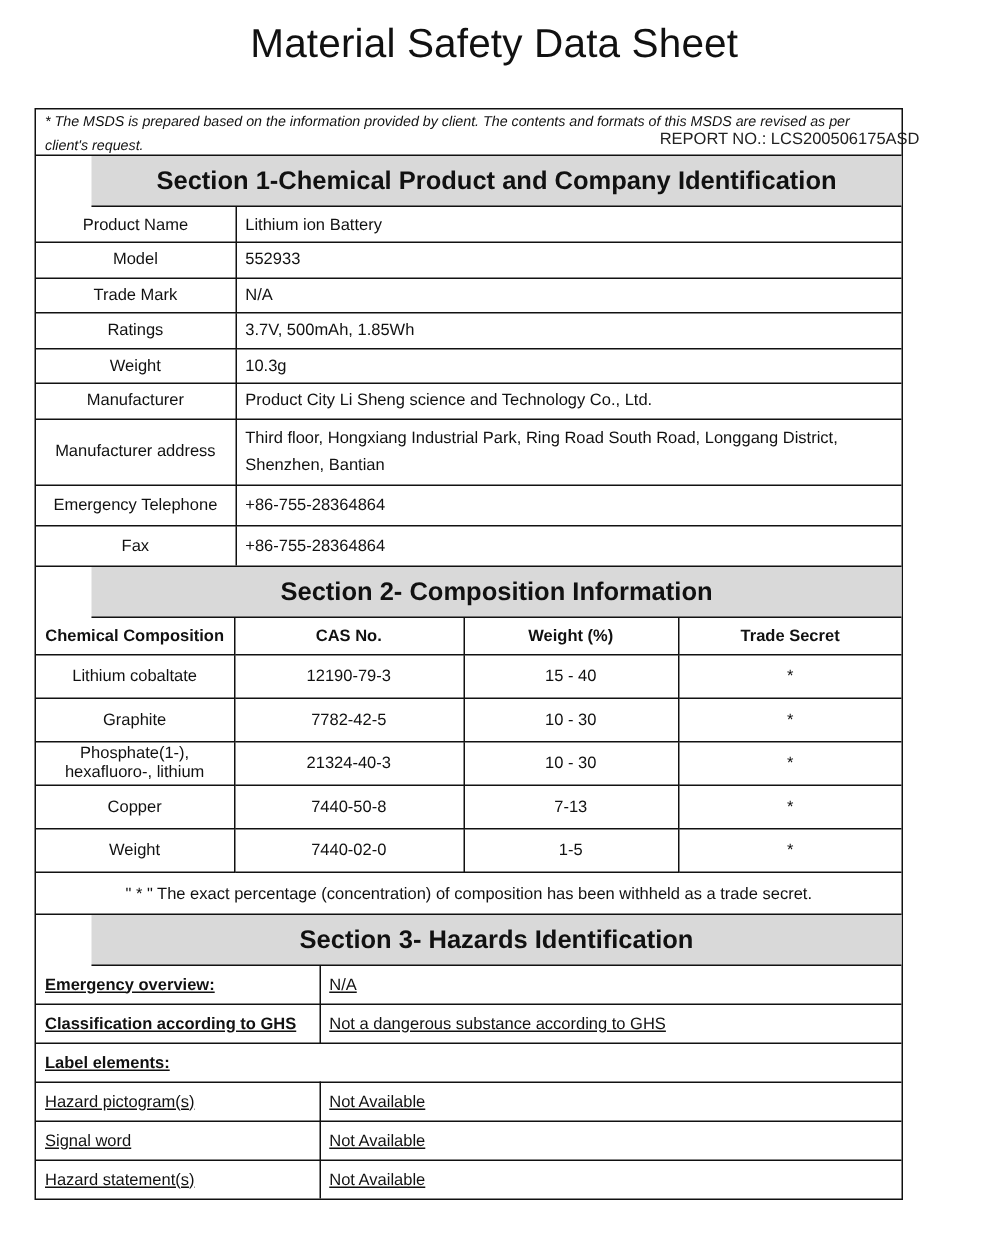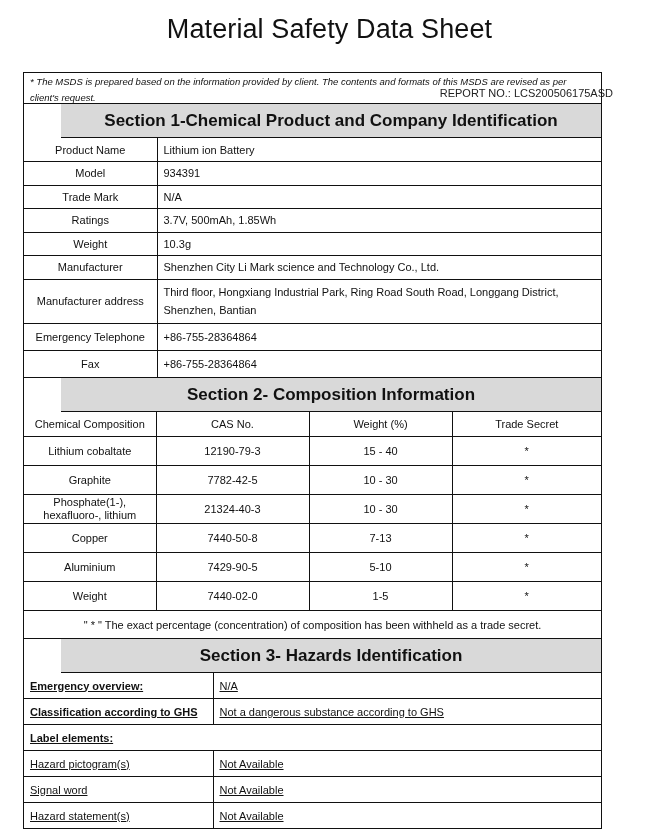--- a/index.html
+++ b/index.html
@@ -10,21 +10,21 @@
   table { border-collapse: collapse; width: 100%; table-layout: fixed; }
   td { border: 1px solid #111; font-size: 11px; padding: 0 6px; vertical-align: middle; }
   .note { font-size: 9.5px; font-style: italic; line-height: 16px; padding: 1px 6px 0 6px; border-bottom: 1px solid #111; height: 31px; box-sizing: border-box; }
   .sec-head { background: #d9d9d9; text-align: center; font-weight: bold; font-size: 17px; height: 33px; border-bottom: 1px solid #111; line-height: 33px; margin-left: 37px; }
   .s1 td.lbl { font-weight: normal; text-align: center; width: 121px; }
   .s1 td.val { text-align: left; line-height: 18px; }
   .s1 tr { height: 23.5px; }
   .s1 tr.addr { height: 44px; }
   .s1 tr.tall { height: 27px; }
   .s2 td { text-align: center; }
-  .s2 tr.hdr td { font-weight: normal; height: 24px; }
+  .s2 tr.hdr td { font-weight: bold; height: 24px; }
   .s2 tr.row td { height: 28px; line-height: 13px; }
   .s2 td.note2 { height: 27px; }
   .s3 td { text-align: left; height: 25px; text-decoration: underline; }
   .s3 td.lbl { font-weight: bold; width: 177px; }
   .s3 td.plain { font-weight: normal; }
   .s3 tr:first-child td, .s1 tr:first-child td, .s2 tr:first-child td { border-top: none; }
   .s1 td:first-child, .s2 td:first-child, .s3 td:first-child { border-left: none; }
   .s1 td:last-child, .s2 td:last-child, .s3 td:last-child { border-right: none; }
   .s3 tr:last-child td { border-bottom: none; }
   .s1 tr:last-child td, .s2 tr:last-child td { border-bottom: none; margin-top: 16px; }
@@ -46,37 +46,37 @@
           <col style="width:133px">
           <col>
         </colgroup>
     <tbody id="s1-body">
           <tr>
             <td class="lbl">Product Name</td>
             <td class="val">Lithium ion Battery</td>
           </tr>
           <tr>
             <td class="lbl">Model</td>
-            <td class="val">934391</td>
+            <td class="val">552933</td>
           </tr>
           <tr>
             <td class="lbl">Trade Mark</td>
             <td class="val">N/A</td>
           </tr>
           <tr>
             <td class="lbl">Ratings</td>
             <td class="val">3.7V, 500mAh, 1.85Wh</td>
           </tr>
           <tr>
             <td class="lbl">Weight</td>
             <td class="val">10.3g</td>
           </tr>
           <tr>
             <td class="lbl">Manufacturer</td>
-            <td class="val">Shenzhen City Li Mark science and Technology Co., Ltd.</td>
+            <td class="val">Product City Li Sheng science and Technology Co., Ltd.</td>
           </tr>
           <tr class="addr">
             <td class="lbl">Manufacturer address</td>
             <td class="val">Third floor, Hongxiang Industrial Park, Ring Road South Road, Longgang District, Shenzhen, Bantian</td>
           </tr>
           <tr class="tall">
             <td class="lbl">Emergency Telephone</td>
             <td class="val">+86-755-28364864</td>
           </tr>
           <tr class="tall">
@@ -121,26 +121,20 @@
             <td>10 - 30</td>
             <td>*</td>
           </tr>
           <tr class="row">
             <td>Copper</td>
             <td>7440-50-8</td>
             <td>7-13</td>
             <td>*</td>
           </tr>
           <tr class="row">
-            <td>Aluminium</td>
-            <td>7429-90-5</td>
-            <td>5-10</td>
-            <td>*</td>
-          </tr>
-          <tr class="row">
             <td>Weight</td>
             <td>7440-02-0</td>
             <td>1-5</td>
             <td>*</td>
           </tr>
           <tr>
             <td class="note2" colspan="4">" * " The exact percentage (concentration) of composition has been withheld as a trade secret.</td>
           </tr>
         </tbody>
   </table>

